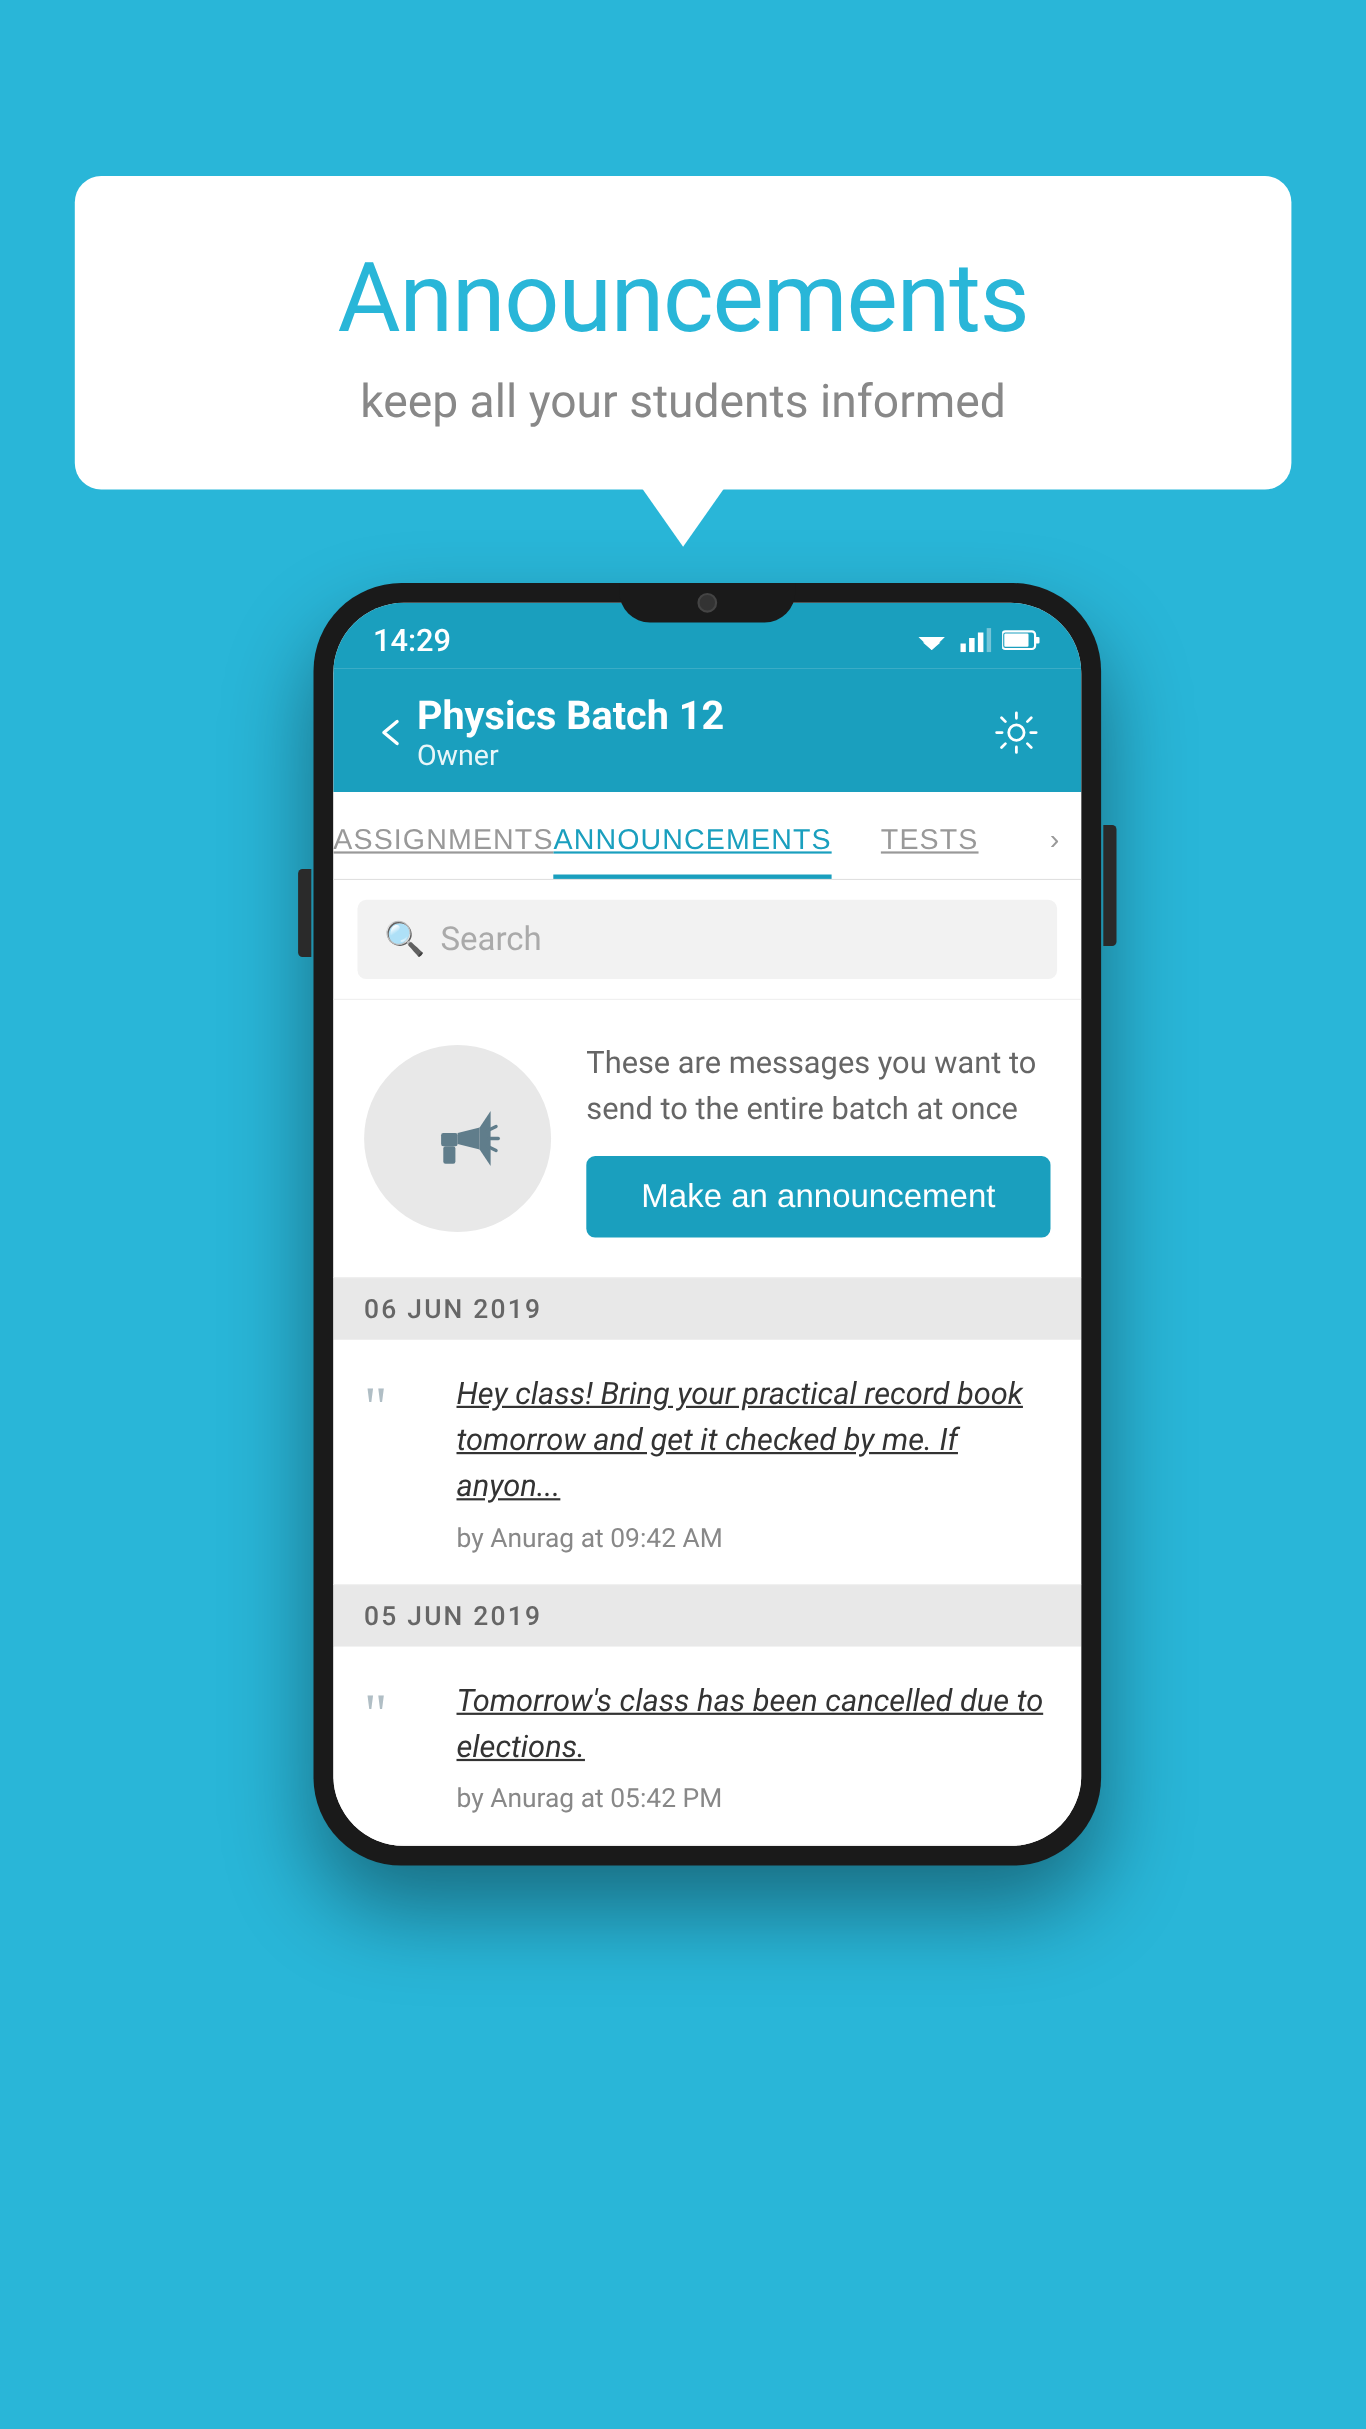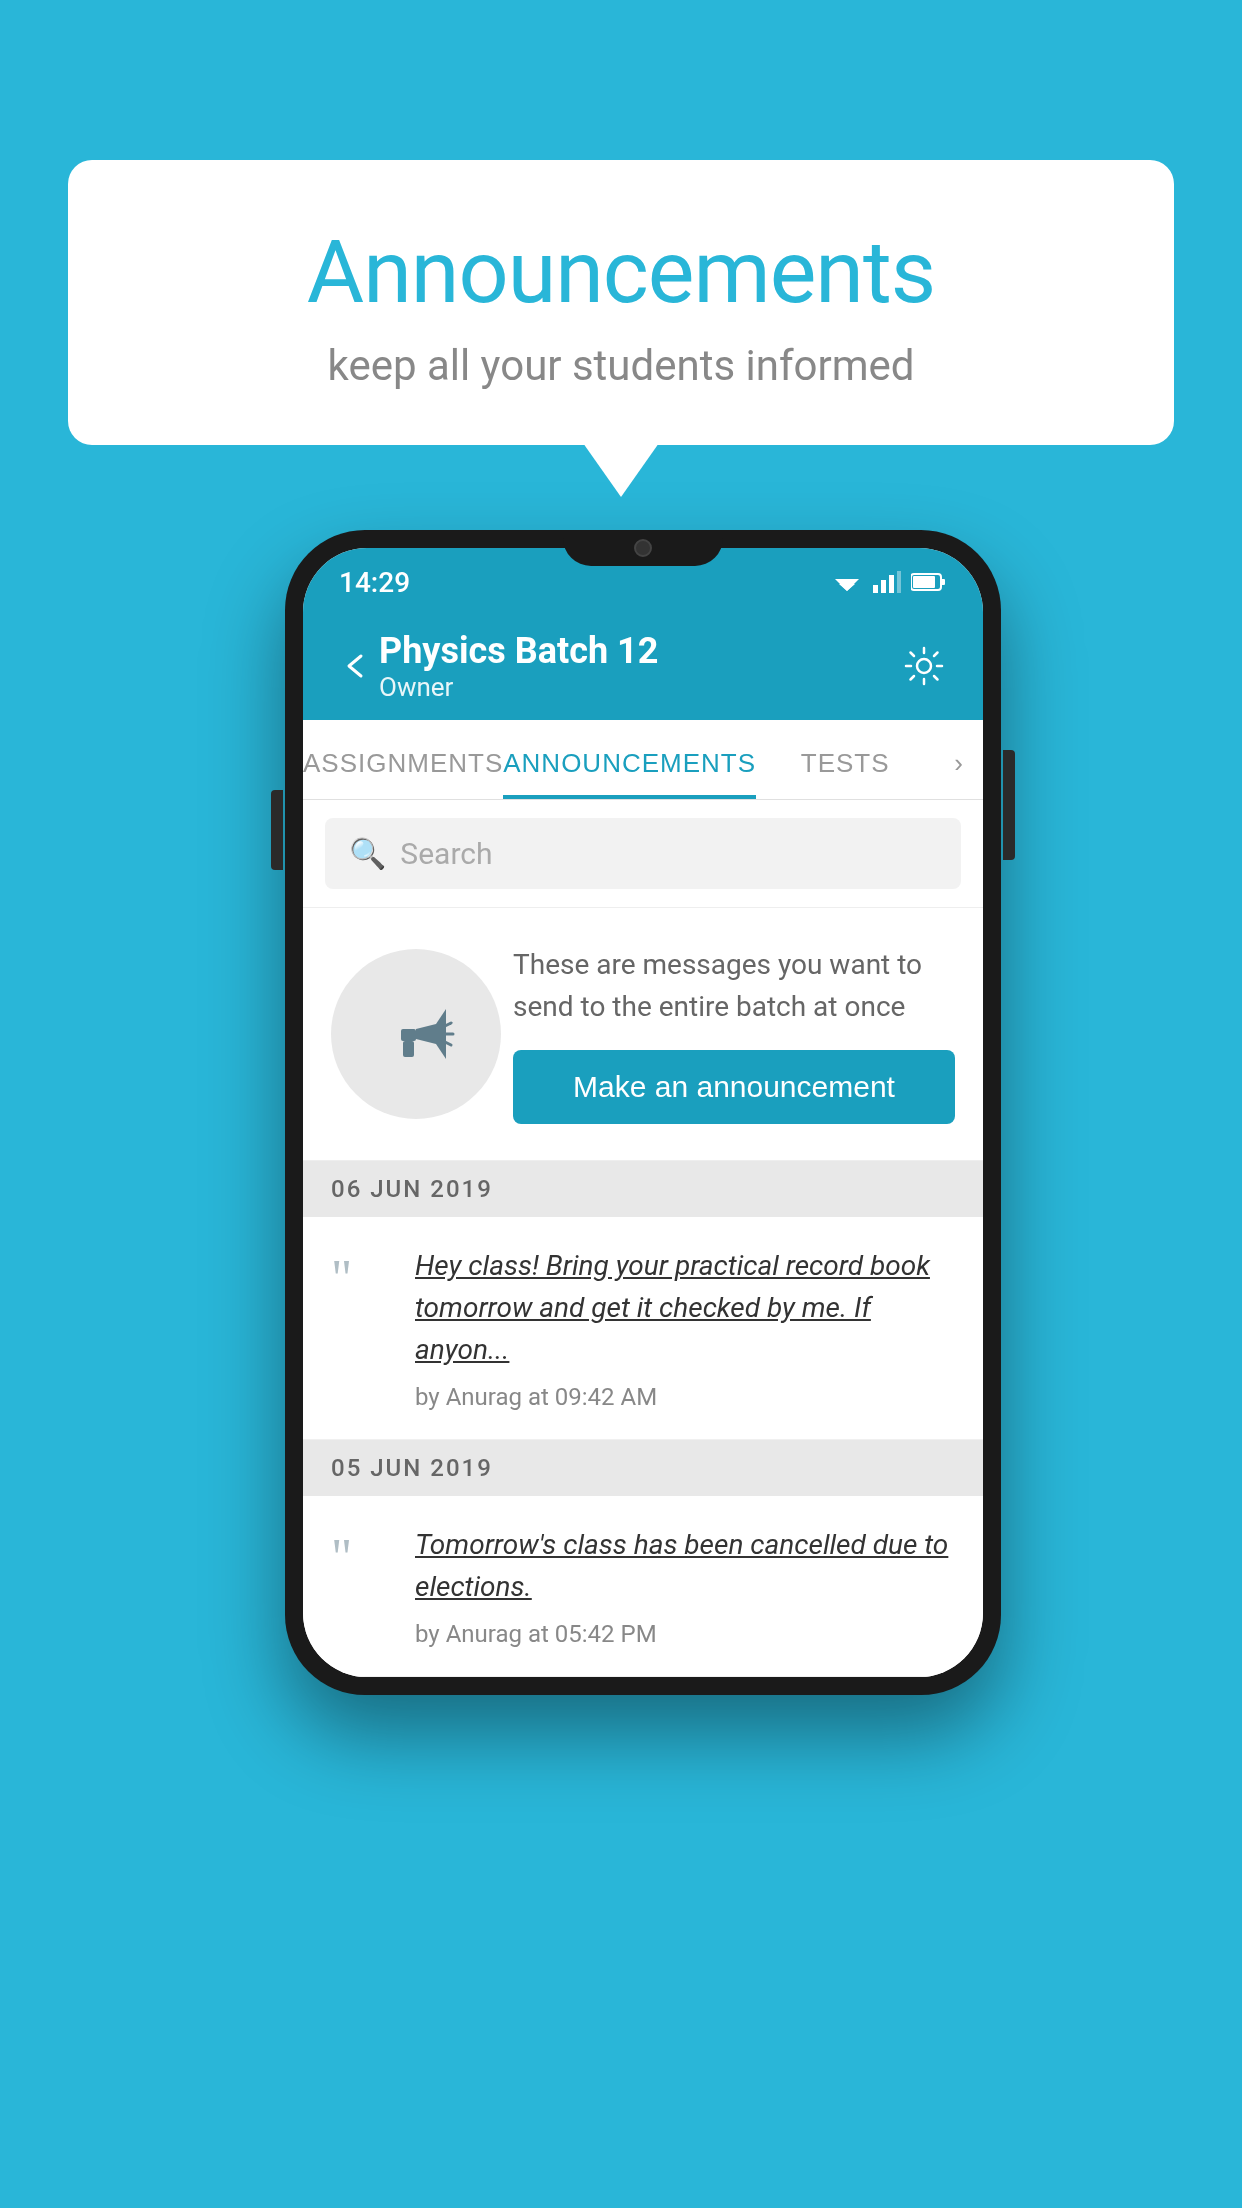--- a/index.html
+++ b/index.html
@@ -204,20 +204,21 @@
       text-align: center;
       padding: 28px 0 20px;
       font-size: 26px;
       font-weight: 500;
       color: #999;
       letter-spacing: 1px;
       cursor: pointer;
       position: relative;
       border: none;
       background: none;
+      text-decoration: underline;
     }
 
     .tab.active {
       color: #1a9fbe;
     }
 
     .tab.active::after {
       content: '';
       position: absolute;
       bottom: 0;
@@ -261,21 +262,21 @@
       color: #aaa;
       font-size: 30px;
     }
 
     
     .promo-card {
       background: white;
       padding: 36px 28px 36px;
       display: flex;
       align-items: center;
-      gap: 12px;
+      gap: 32px;
       border-bottom: 1px solid #eee;
     }
 
     .promo-icon-circle {
       width: 170px;
       height: 170px;
       border-radius: 50%;
       background: #e8e8e8;
       display: flex;
       align-items: center;

